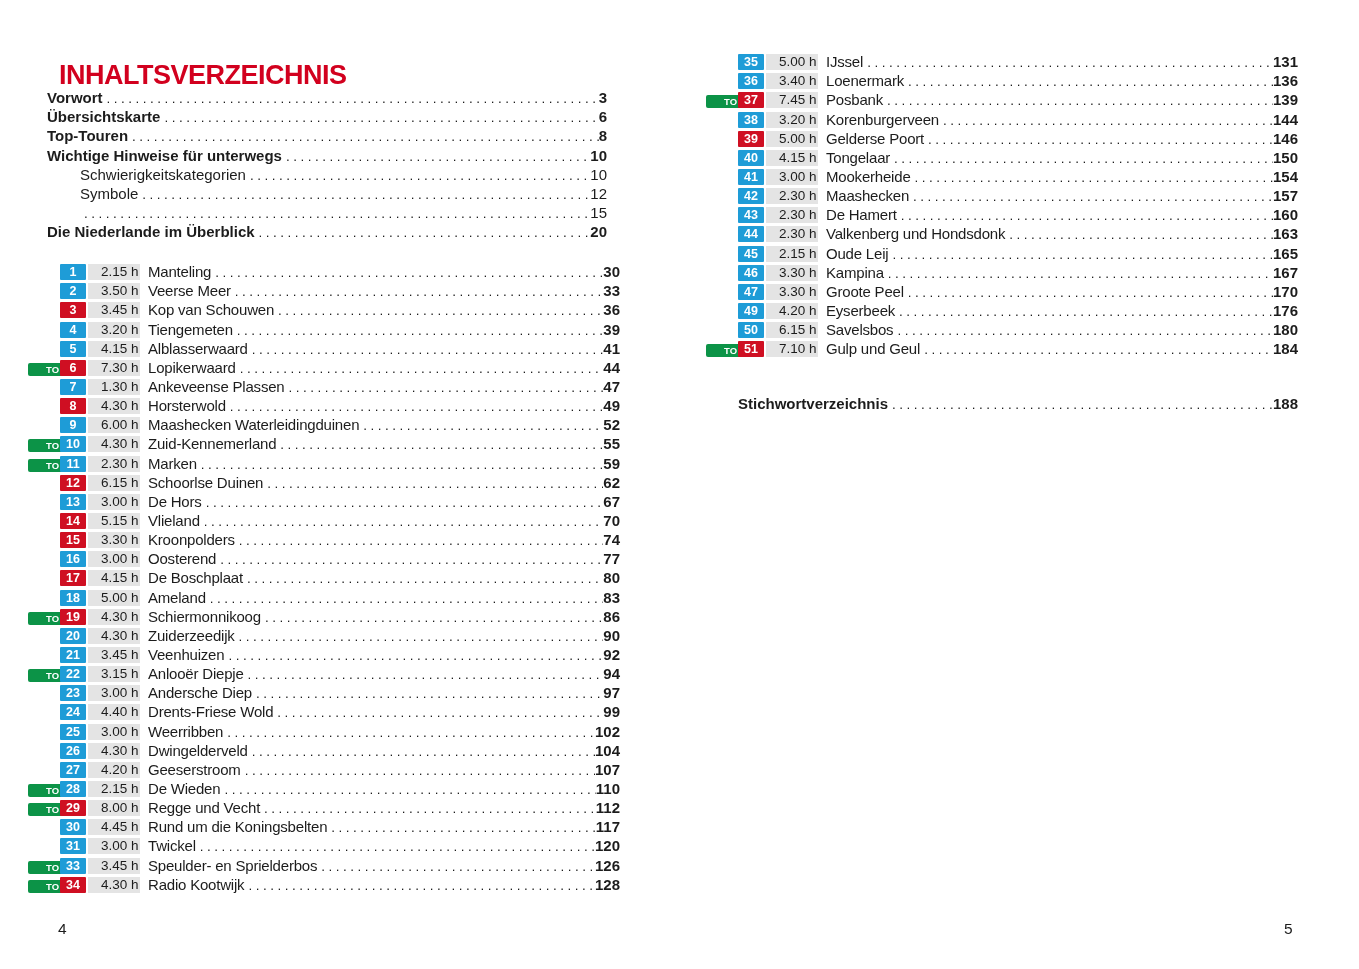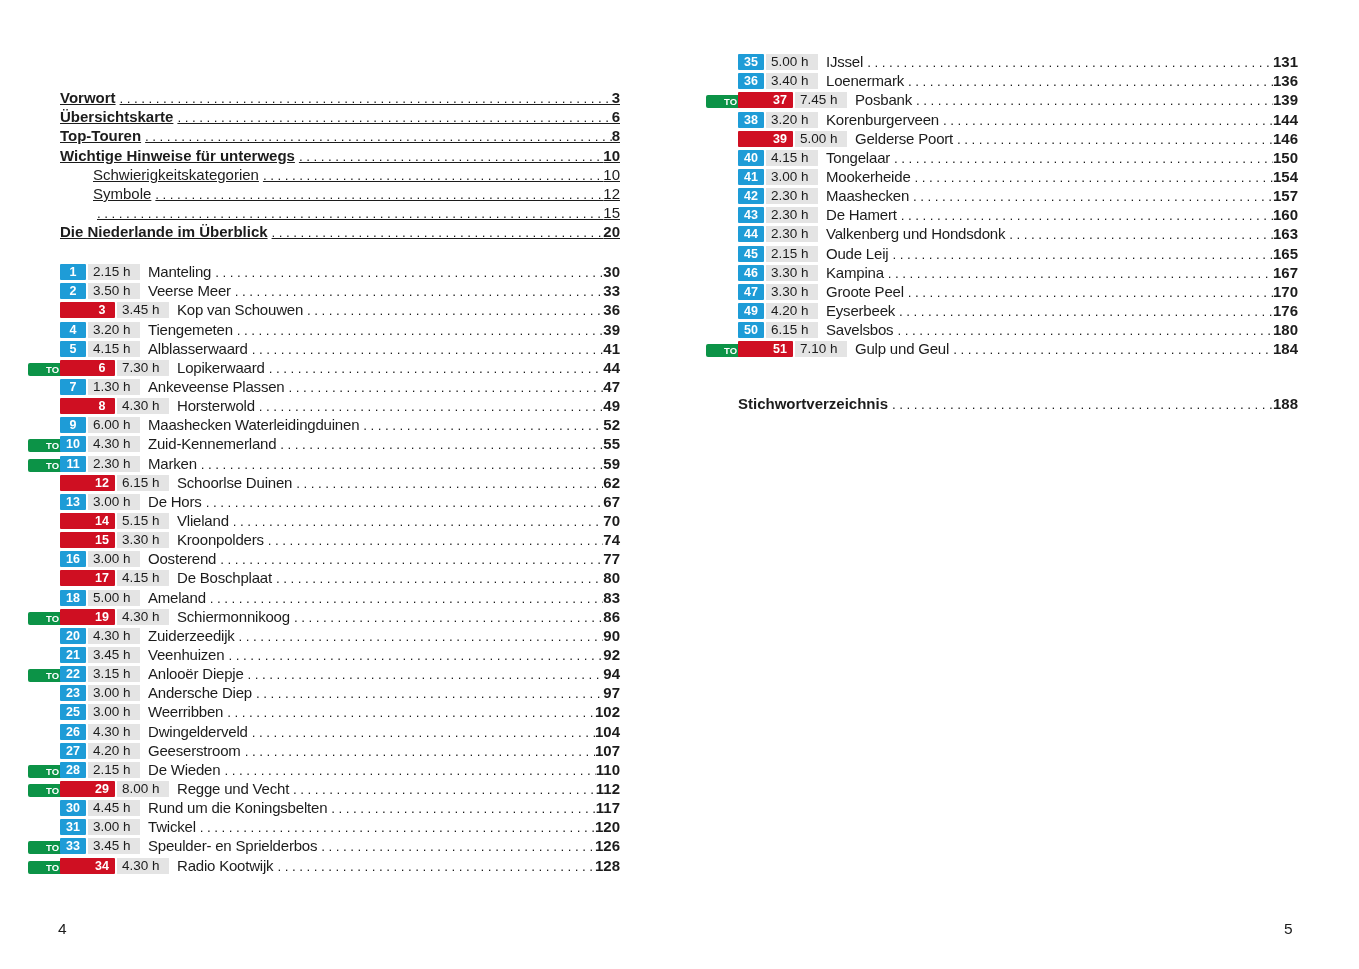--- a/index.html
+++ b/index.html
@@ -22,23 +22,22 @@
     font-size: 27px;
     font-weight: bold;
     letter-spacing: -0.5px;
     color: #d2001e;
     white-space: nowrap;
   }
 
   
   #front-matter {
     position: absolute;
-    left: 60px; top: 89px;
+    left: 47px; top: 89px;
     width: 560px;
-    text-decoration: underline;
   }
   .fm-row {
     display: flex;
     align-items: baseline;
     height: 19.2px;
     font-size: 15px;
     font-weight: bold;
   }
   .fm-row.indent { padding-left: 33px; font-weight: normal; }
   .fm-label { flex: none; white-space: nowrap; }
@@ -88,30 +87,30 @@
     width: 26px;
     height: 16px;
     line-height: 16.5px;
     text-align: center;
     color: #ffffff;
     font-weight: bold;
     font-size: 12.5px;
     border-radius: 1px;
   }
   .num-badge.blue { background: #1e9cd7; }
-  .num-badge.red  { background: #cf0f22; padding-left: 29px; }
+  .num-badge.red  { background: #cf0f22; }
   .dur-cell {
     flex: none;
     display: inline-block;
     box-sizing: border-box;
     width: 52px;
     height: 16px;
     line-height: 16.5px;
     margin-left: 2px;
-    padding-left: 5px;
+    padding-left: 13px;
     background: #e4e4e4;
     font-size: 13.5px;
     white-space: nowrap;
   }
   .t-title {
     flex: none;
     margin-left: 8px;
     font-weight: normal;
     white-space: nowrap;
     letter-spacing: -0.2px;
@@ -138,20 +137,21 @@
     font-weight: normal;
   }
   #folio-left  { left: 58px; }
   #folio-right { left: 1284px; }
 </style>
 </head>
 <body>
 
 <div id="spread">
 
+  <h1 class="page-title">INHALTSVERZEICHNIS</h1>
 
   <section id="front-matter">
       <div class="fm-row">
         <span class="fm-label">Vorwort</span>
         <span class="leader"></span>
         <span class="pagenum">3</span>
       </div>
       <div class="fm-row">
         <span class="fm-label">Übersichtskarte</span>
         <span class="leader"></span>
@@ -365,20 +365,28 @@
         <span class="leader"></span>
         <span class="pagenum">94</span>
       </div>
       <div class="trow">
         <span class="top-cell"></span>
         <span class="num-badge blue">23</span>
         <span class="dur-cell">3.00 h</span>
         <span class="t-title">Andersche Diep</span>
         <span class="leader"></span>
         <span class="pagenum">97</span>
+      </div>
+      <div class="trow">
+        <span class="top-cell"></span>
+        <span class="num-badge blue">24</span>
+        <span class="dur-cell">4.40 h</span>
+        <span class="t-title">Drents-Friese Wold</span>
+        <span class="leader"></span>
+        <span class="pagenum">99</span>
       </div>
       <div class="trow">
         <span class="top-cell"></span>
         <span class="num-badge blue">25</span>
         <span class="dur-cell">3.00 h</span>
         <span class="t-title">Weerribben</span>
         <span class="leader"></span>
         <span class="pagenum">102</span>
       </div>
       <div class="trow">

